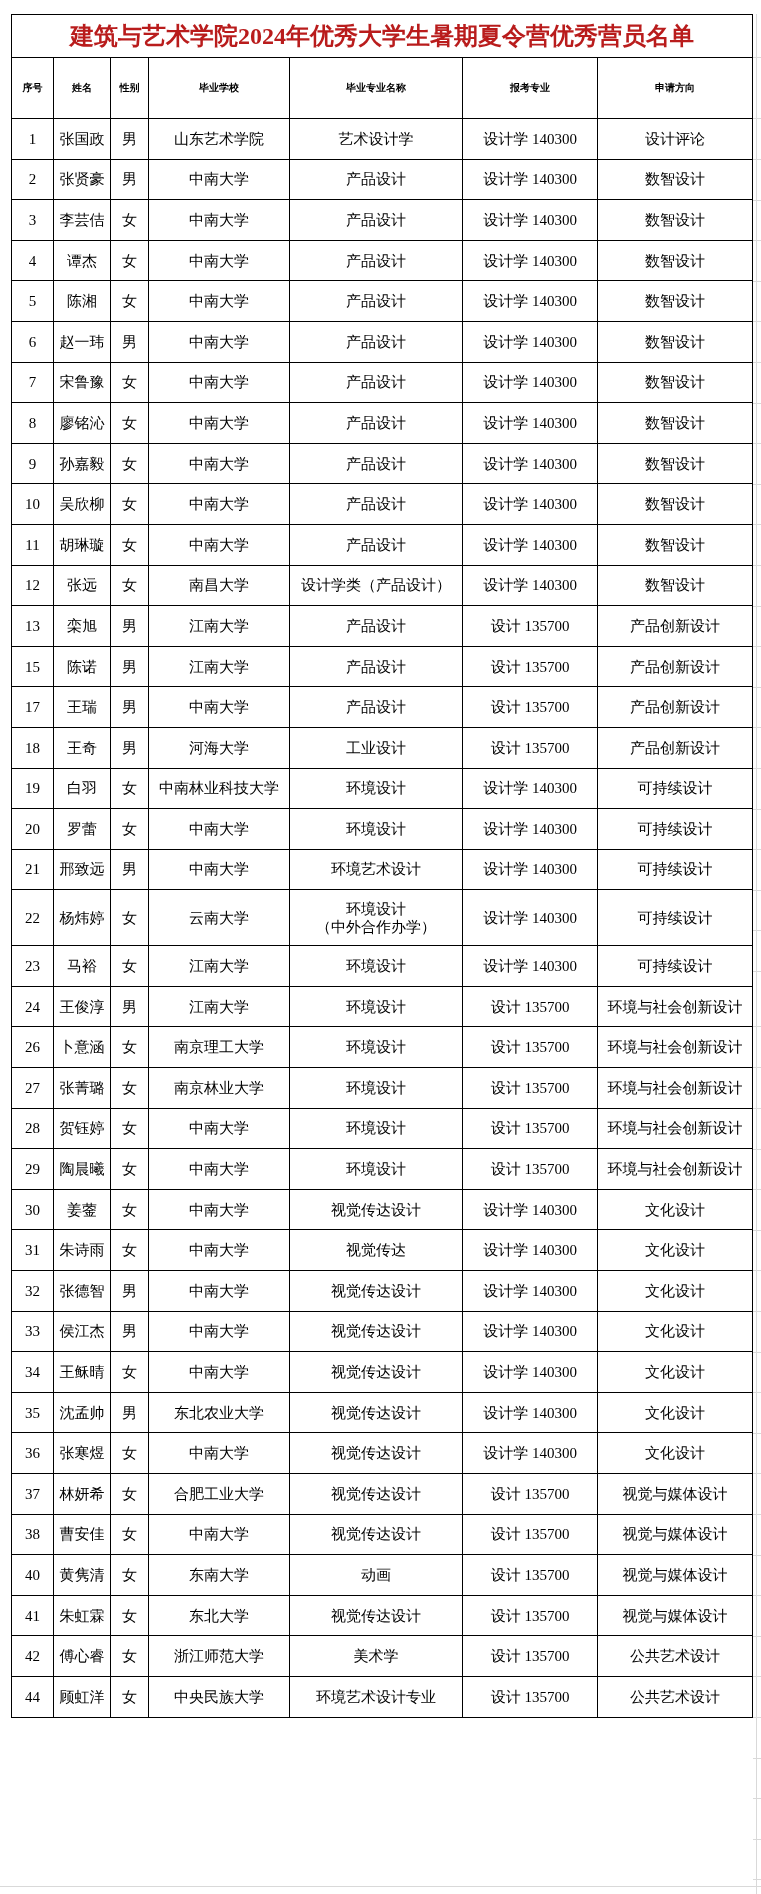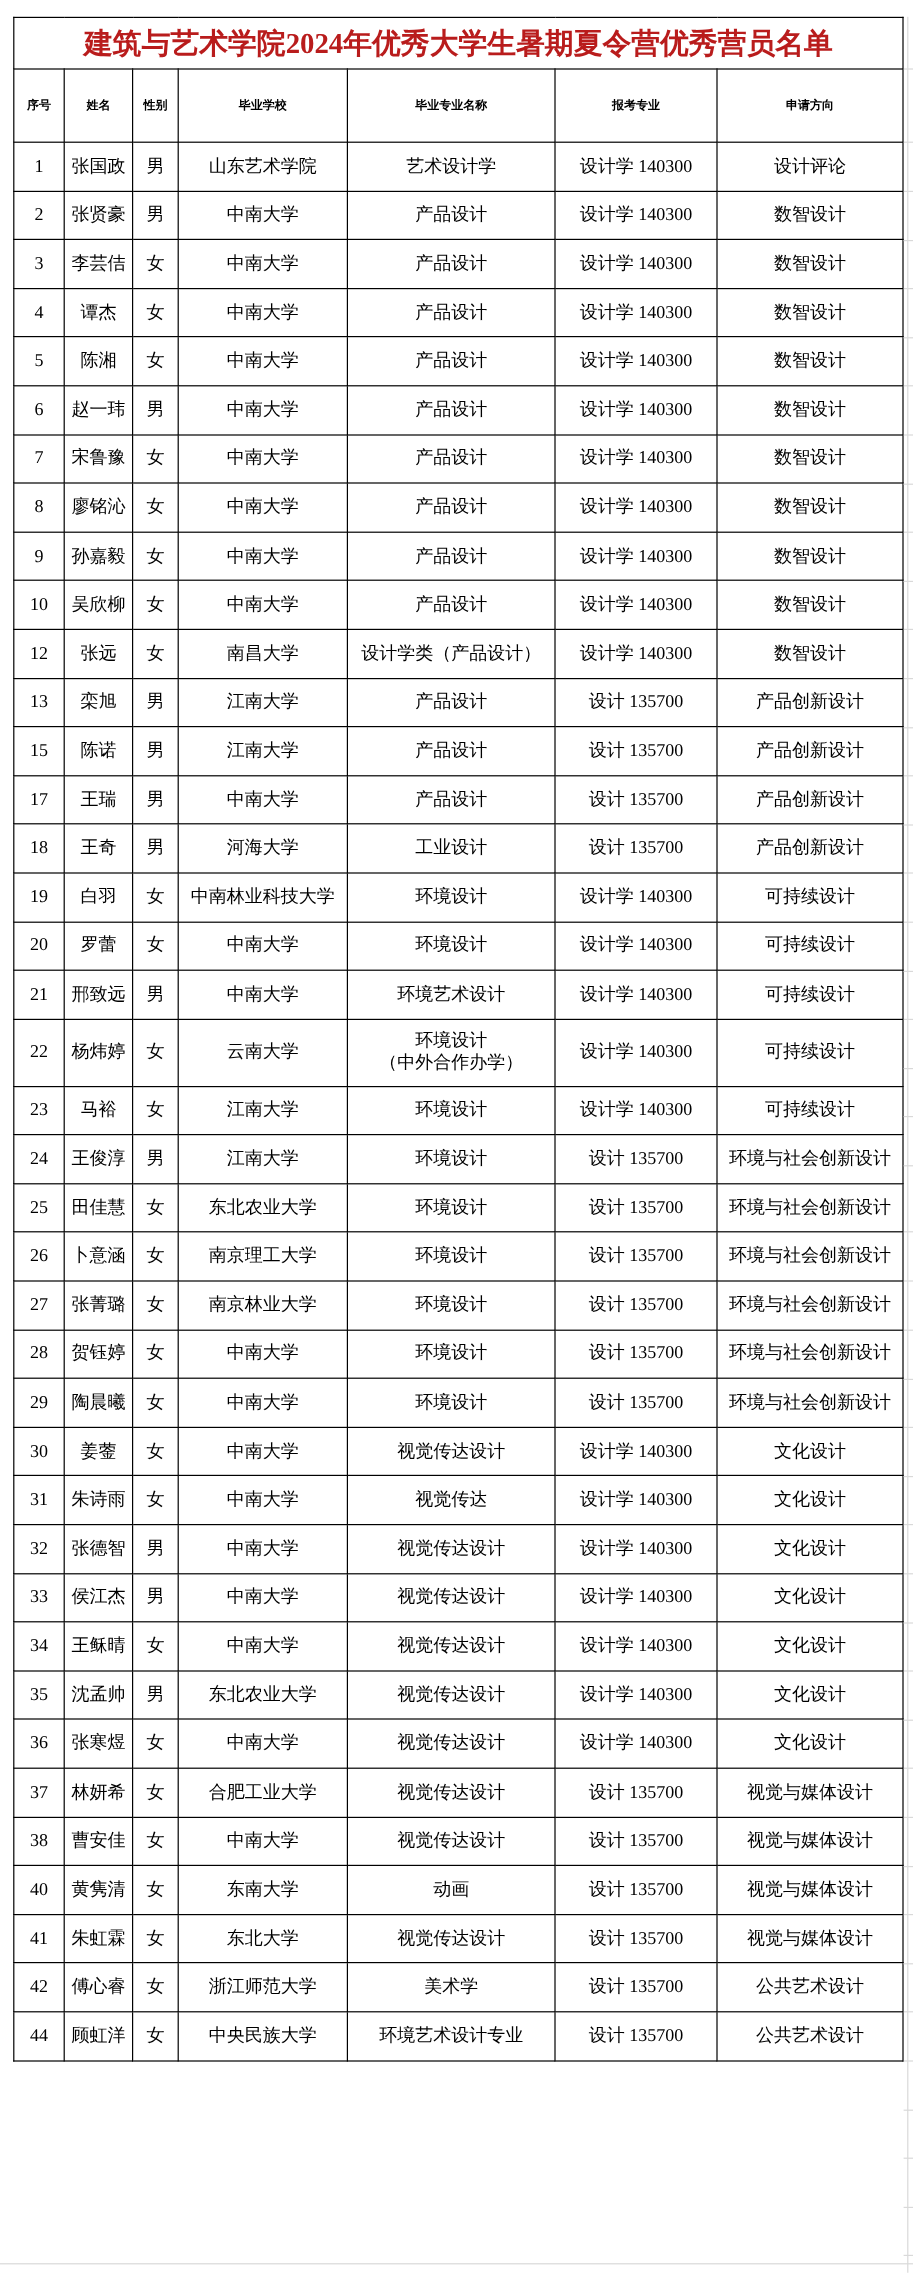--- a/index.html
+++ b/index.html
@@ -188,20 +188,29 @@
         <tr>
           <td>10</td>
           <td>吴欣柳</td>
           <td>女</td>
           <td>中南大学</td>
           <td>产品设计</td>
           <td>设计学 140300</td>
           <td>数智设计</td>
         </tr>
         <tr>
+          <td>11</td>
+          <td>胡琳璇</td>
+          <td>女</td>
+          <td>中南大学</td>
+          <td>产品设计</td>
+          <td>设计学 140300</td>
+          <td>数智设计</td>
+        </tr>
+        <tr>
           <td>12</td>
           <td>张远</td>
           <td>女</td>
           <td>南昌大学</td>
           <td>设计学类（产品设计）</td>
           <td>设计学 140300</td>
           <td>数智设计</td>
         </tr>
         <tr>
           <td>13</td>
@@ -283,29 +292,20 @@
           <td>江南大学</td>
           <td>环境设计</td>
           <td>设计学 140300</td>
           <td>可持续设计</td>
         </tr>
         <tr>
           <td>24</td>
           <td>王俊淳</td>
           <td>男</td>
           <td>江南大学</td>
-          <td>环境设计</td>
-          <td>设计 135700</td>
-          <td>环境与社会创新设计</td>
-        </tr>
-        <tr>
-          <td>25</td>
-          <td>田佳慧</td>
-          <td>女</td>
-          <td>东北农业大学</td>
           <td>环境设计</td>
           <td>设计 135700</td>
           <td>环境与社会创新设计</td>
         </tr>
         <tr>
           <td>26</td>
           <td>卜意涵</td>
           <td>女</td>
           <td>南京理工大学</td>
           <td>环境设计</td>

